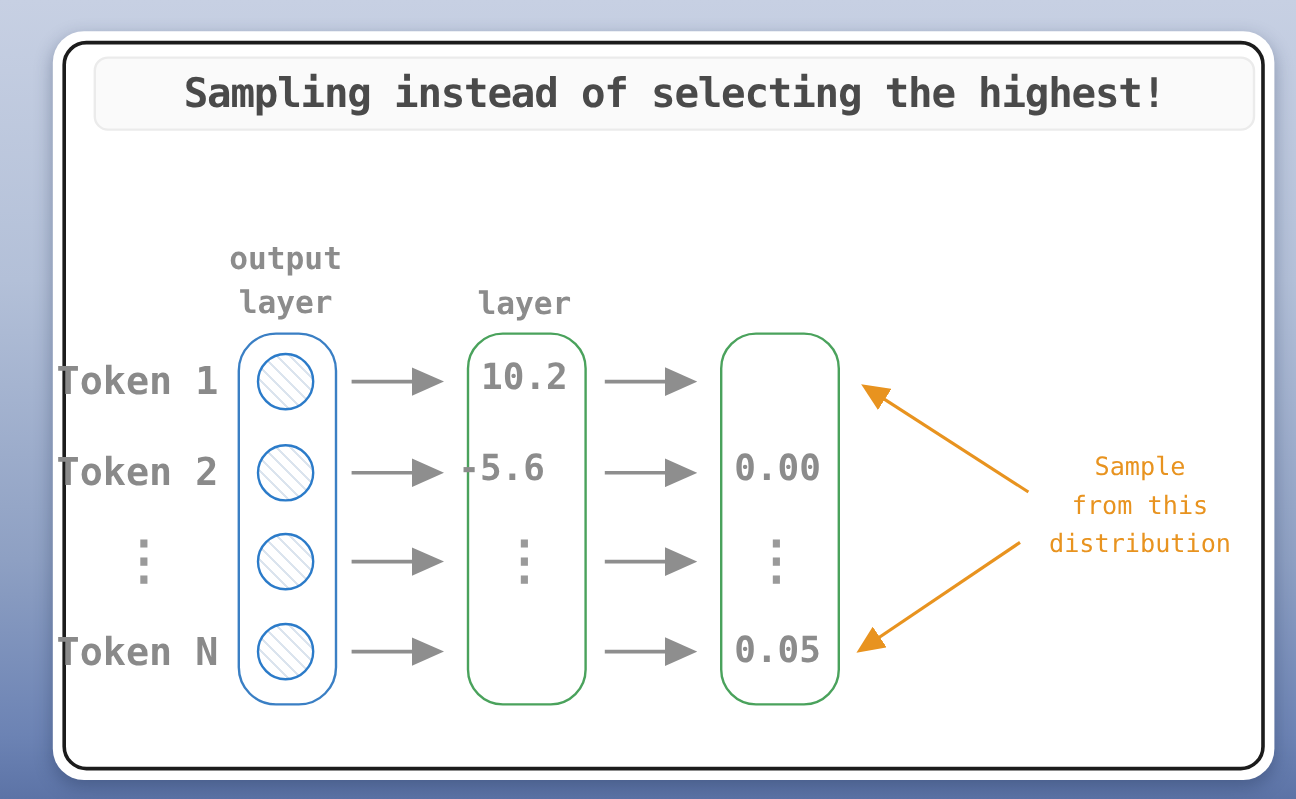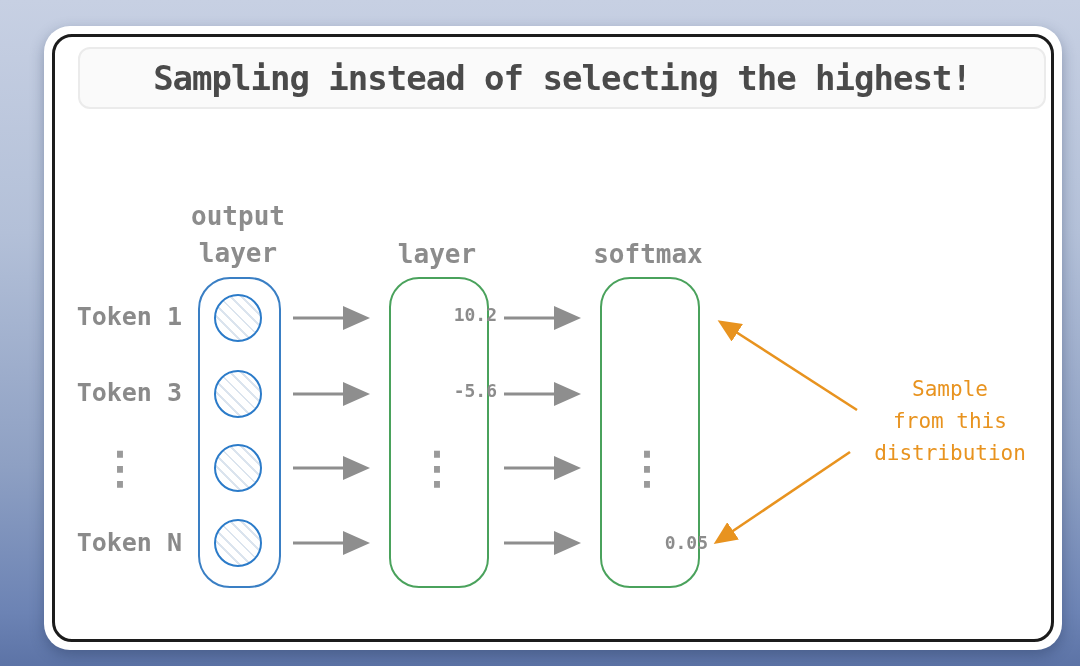--- a/index.html
+++ b/index.html
@@ -60,21 +60,21 @@
   .hdr-output { left: 143px; top: 198px; width: 150px; text-align: center; }
   .hdr-logits { left: 342px; top: 236px; width: 150px; }
   .hdr-softmax { left: 553px; top: 236px; width: 150px; }
 
   .token-label {
     position: absolute;
     left: 20px; width: 142px;
     height: 36px; line-height: 36px;
     text-align: right;
     color: #8a8a8a;
-    font-size: 25px;
+    font-size: 32px;
     font-weight: 600;
     white-space: nowrap;
   }
   .vdots {
     position: absolute;
     width: 60px; height: 60px;
     color: #9a9a9a;
     font-size: 44px;
     line-height: 60px;
     text-align: center;
@@ -109,23 +109,23 @@
     border: 2px solid #4aa25c;
     border-radius: 30px;
     background: #ffffff;
   }
   .logits-rect { left: 369px; }
   .softmax-rect { left: 580px; }
 
   .cell-value {
     position: absolute;
     width: 120px; height: 36px; line-height: 36px;
-    text-align: right;
+    text-align: center;
     color: #8c8c8c;
-    font-size: 18px;
+    font-size: 30px;
     font-weight: 600;
   }
   .annotation {
     position: absolute;
     left: 780px; top: 373px;
     width: 300px;
     text-align: center;
     color: #e8931f;
     font-size: 21px;
     font-weight: 400;
@@ -148,39 +148,39 @@
 
   <div class="stage">
 
     <div class="title-box">
       <span class="title-text">Sampling instead of selecting the highest!</span>
     </div>
 
     <div class="col-header hdr-output">output
 layer</div>
     <div class="col-header hdr-logits">layer</div>
-    <div class="col-header hdr-softmax">softmax</div>
 
     <div class="token-label" style="top:299px">Token 1</div>
-    <div class="token-label" style="top:375px">Token 3</div>
+    <div class="token-label" style="top:375px">Token 2</div>
     <div class="vdots vdots-tokens">⋮</div>
     <div class="token-label" style="top:525px">Token N</div>
 
     <div class="output-rect"></div>
     <div class="unit-circle" style="left:194px; top:294px"></div>
     <div class="unit-circle" style="left:194px; top:370px"></div>
     <div class="unit-circle" style="left:194px; top:444px"></div>
     <div class="unit-circle" style="left:194px; top:519px"></div>
 
     <div class="value-rect logits-rect"></div>
     <div class="cell-value" style="left:357px; top:297px">10.2</div>
-    <div class="cell-value" style="left:357px; top:373px">-5.6</div>
+    <div class="cell-value" style="left:338px; top:373px">-5.6</div>
     <div class="vdots vdots-logits">⋮</div>
 
     <div class="value-rect softmax-rect"></div>
+    <div class="cell-value" style="left:568px; top:373px">0.00</div>
     <div class="vdots vdots-softmax">⋮</div>
     <div class="cell-value" style="left:568px; top:525px">0.05</div>
 
     <svg class="arrow-layer" width="1080" height="666" viewBox="0 0 1080 666">
       <defs>
         <marker id="head-gray" markerWidth="9" markerHeight="8" refX="7" refY="4" orient="auto">
           <path d="M0,0 L9,4 L0,8 z" fill="#8e8e8e"></path>
         </marker>
         <marker id="head-orange" markerWidth="9" markerHeight="8" refX="7" refY="4" orient="auto">
           <path d="M0,0 L9,4 L0,8 z" fill="#e8931f"></path>

